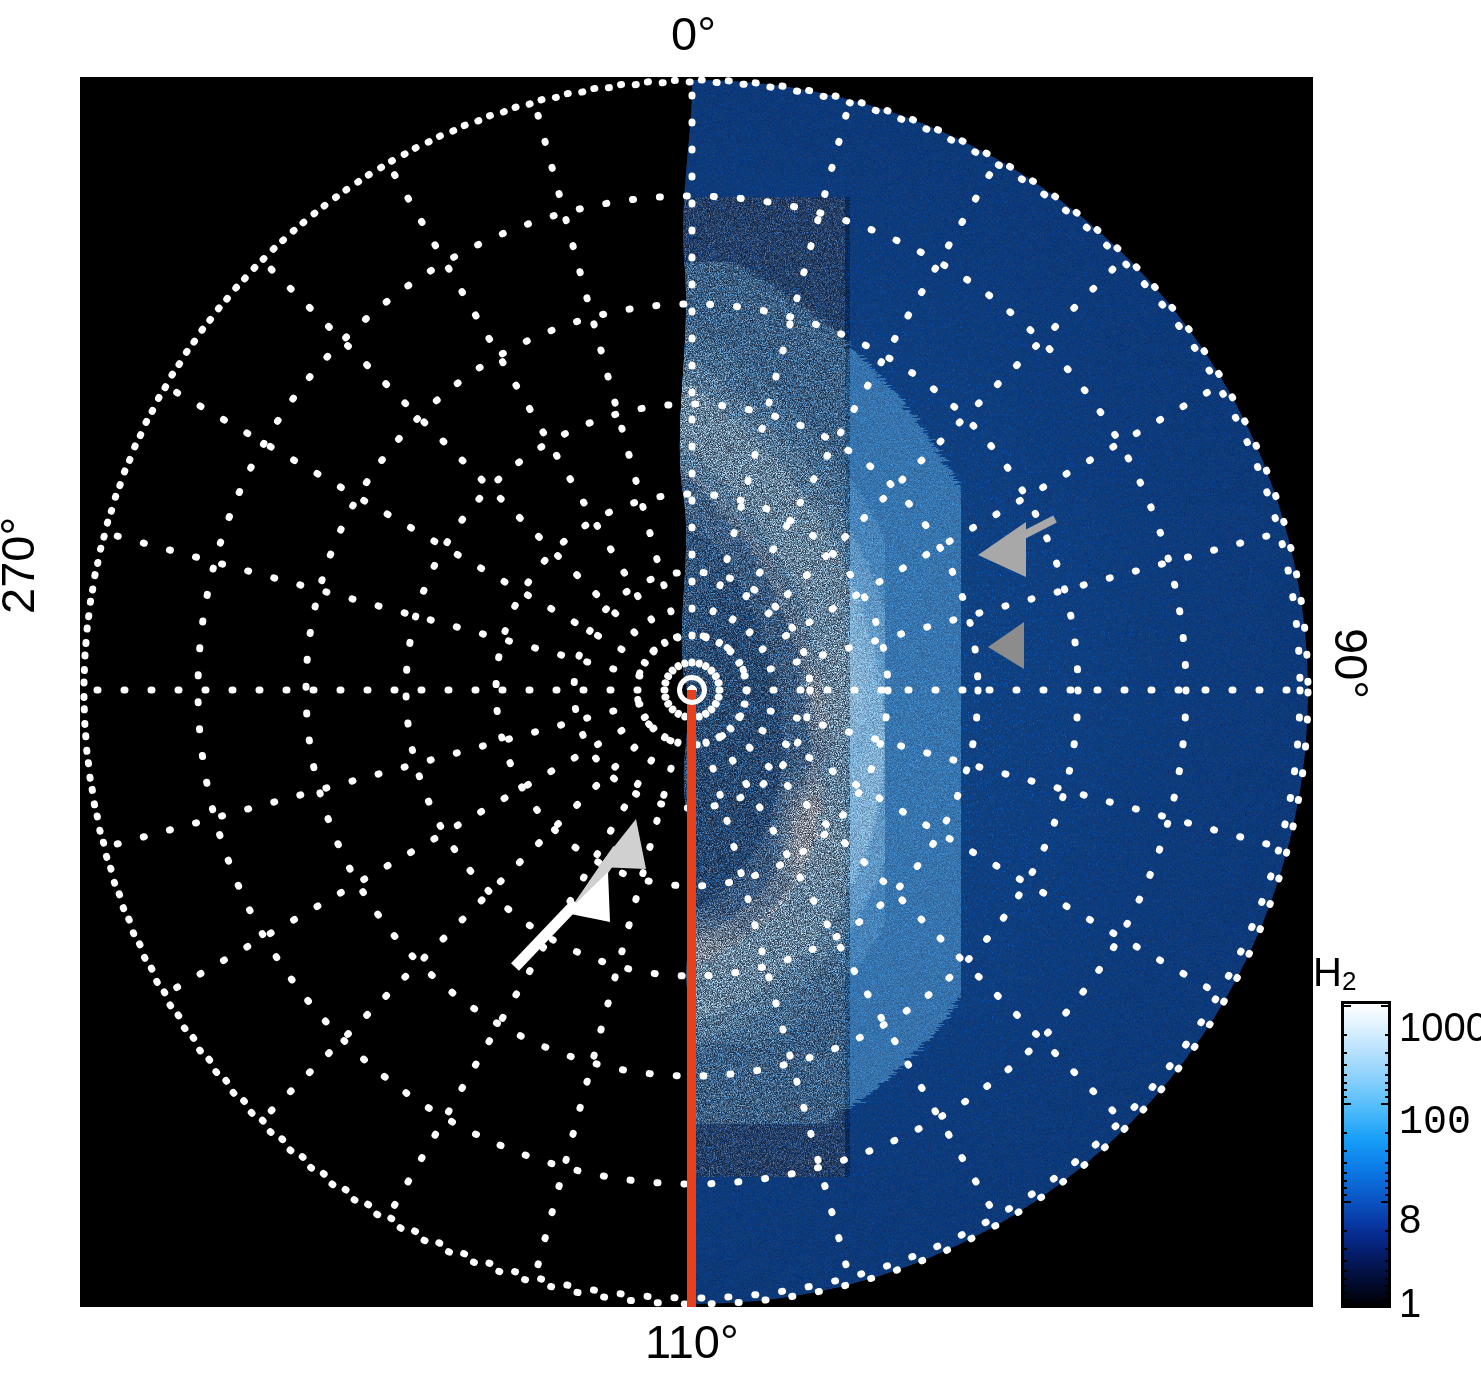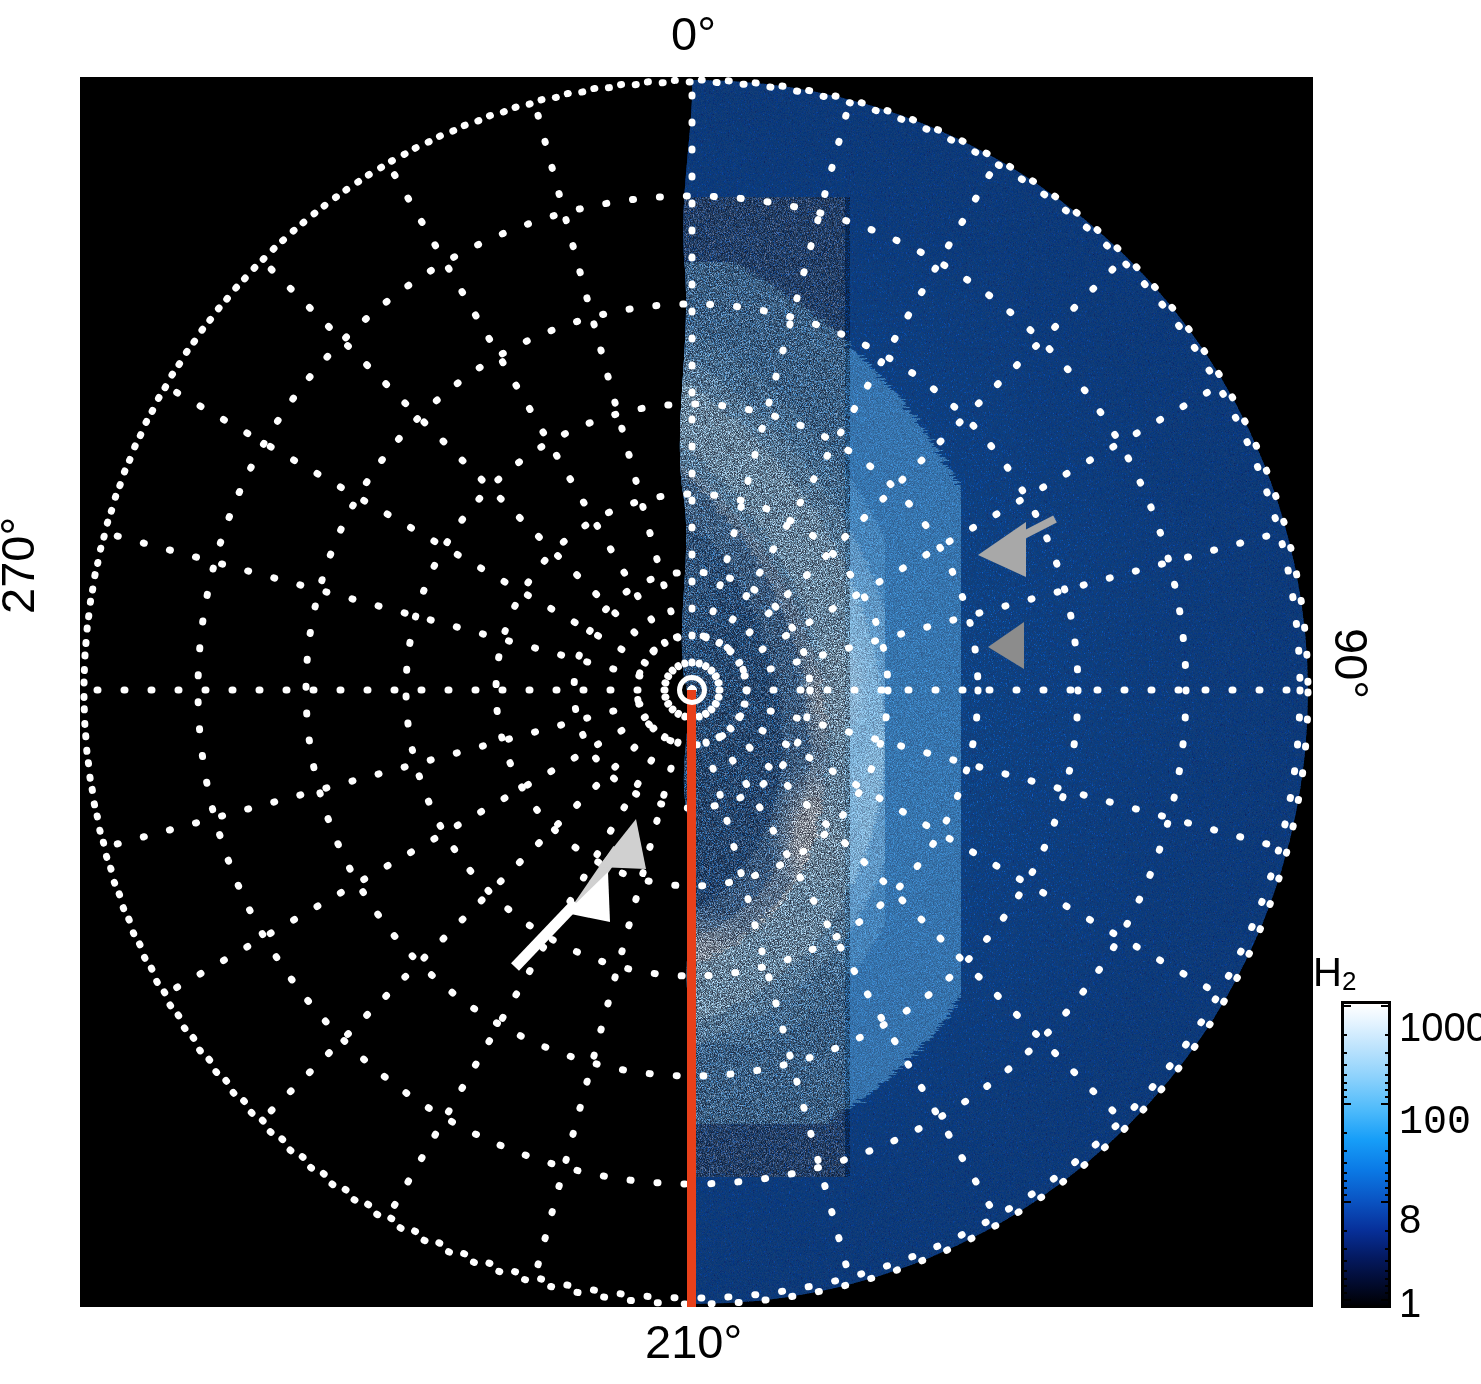--- a/index.html
+++ b/index.html
@@ -50,21 +50,21 @@
   #cb-100{left:1399px;top:1100px;font-family:Liberation Mono, monospace;}
   #cb-10{left:1399px;top:1197px;}
   #cb-1{left:1399px;top:1281px;}
 </style>
 </head>
 <body>
 
 <div class="stage">
 
   <div class="anglelabel" id="lbl-0">0°</div>
-  <div class="anglelabel" id="lbl-180">210°</div>
+  <div class="anglelabel" id="lbl-180">110°</div>
   <div class="anglelabel" id="lbl-270">270°</div>
   <div class="anglelabel" id="lbl-90">90°</div>
 
   <div class="plot">
 
     <svg class="disc" width="1233" height="1230" viewBox="0 0 1233 1230">
       <defs>
 
         <radialGradient id="diffuse" cx="0.50" cy="0.50" r="0.52">
           <stop offset="0%" stop-color="#2f9cf2"></stop>

